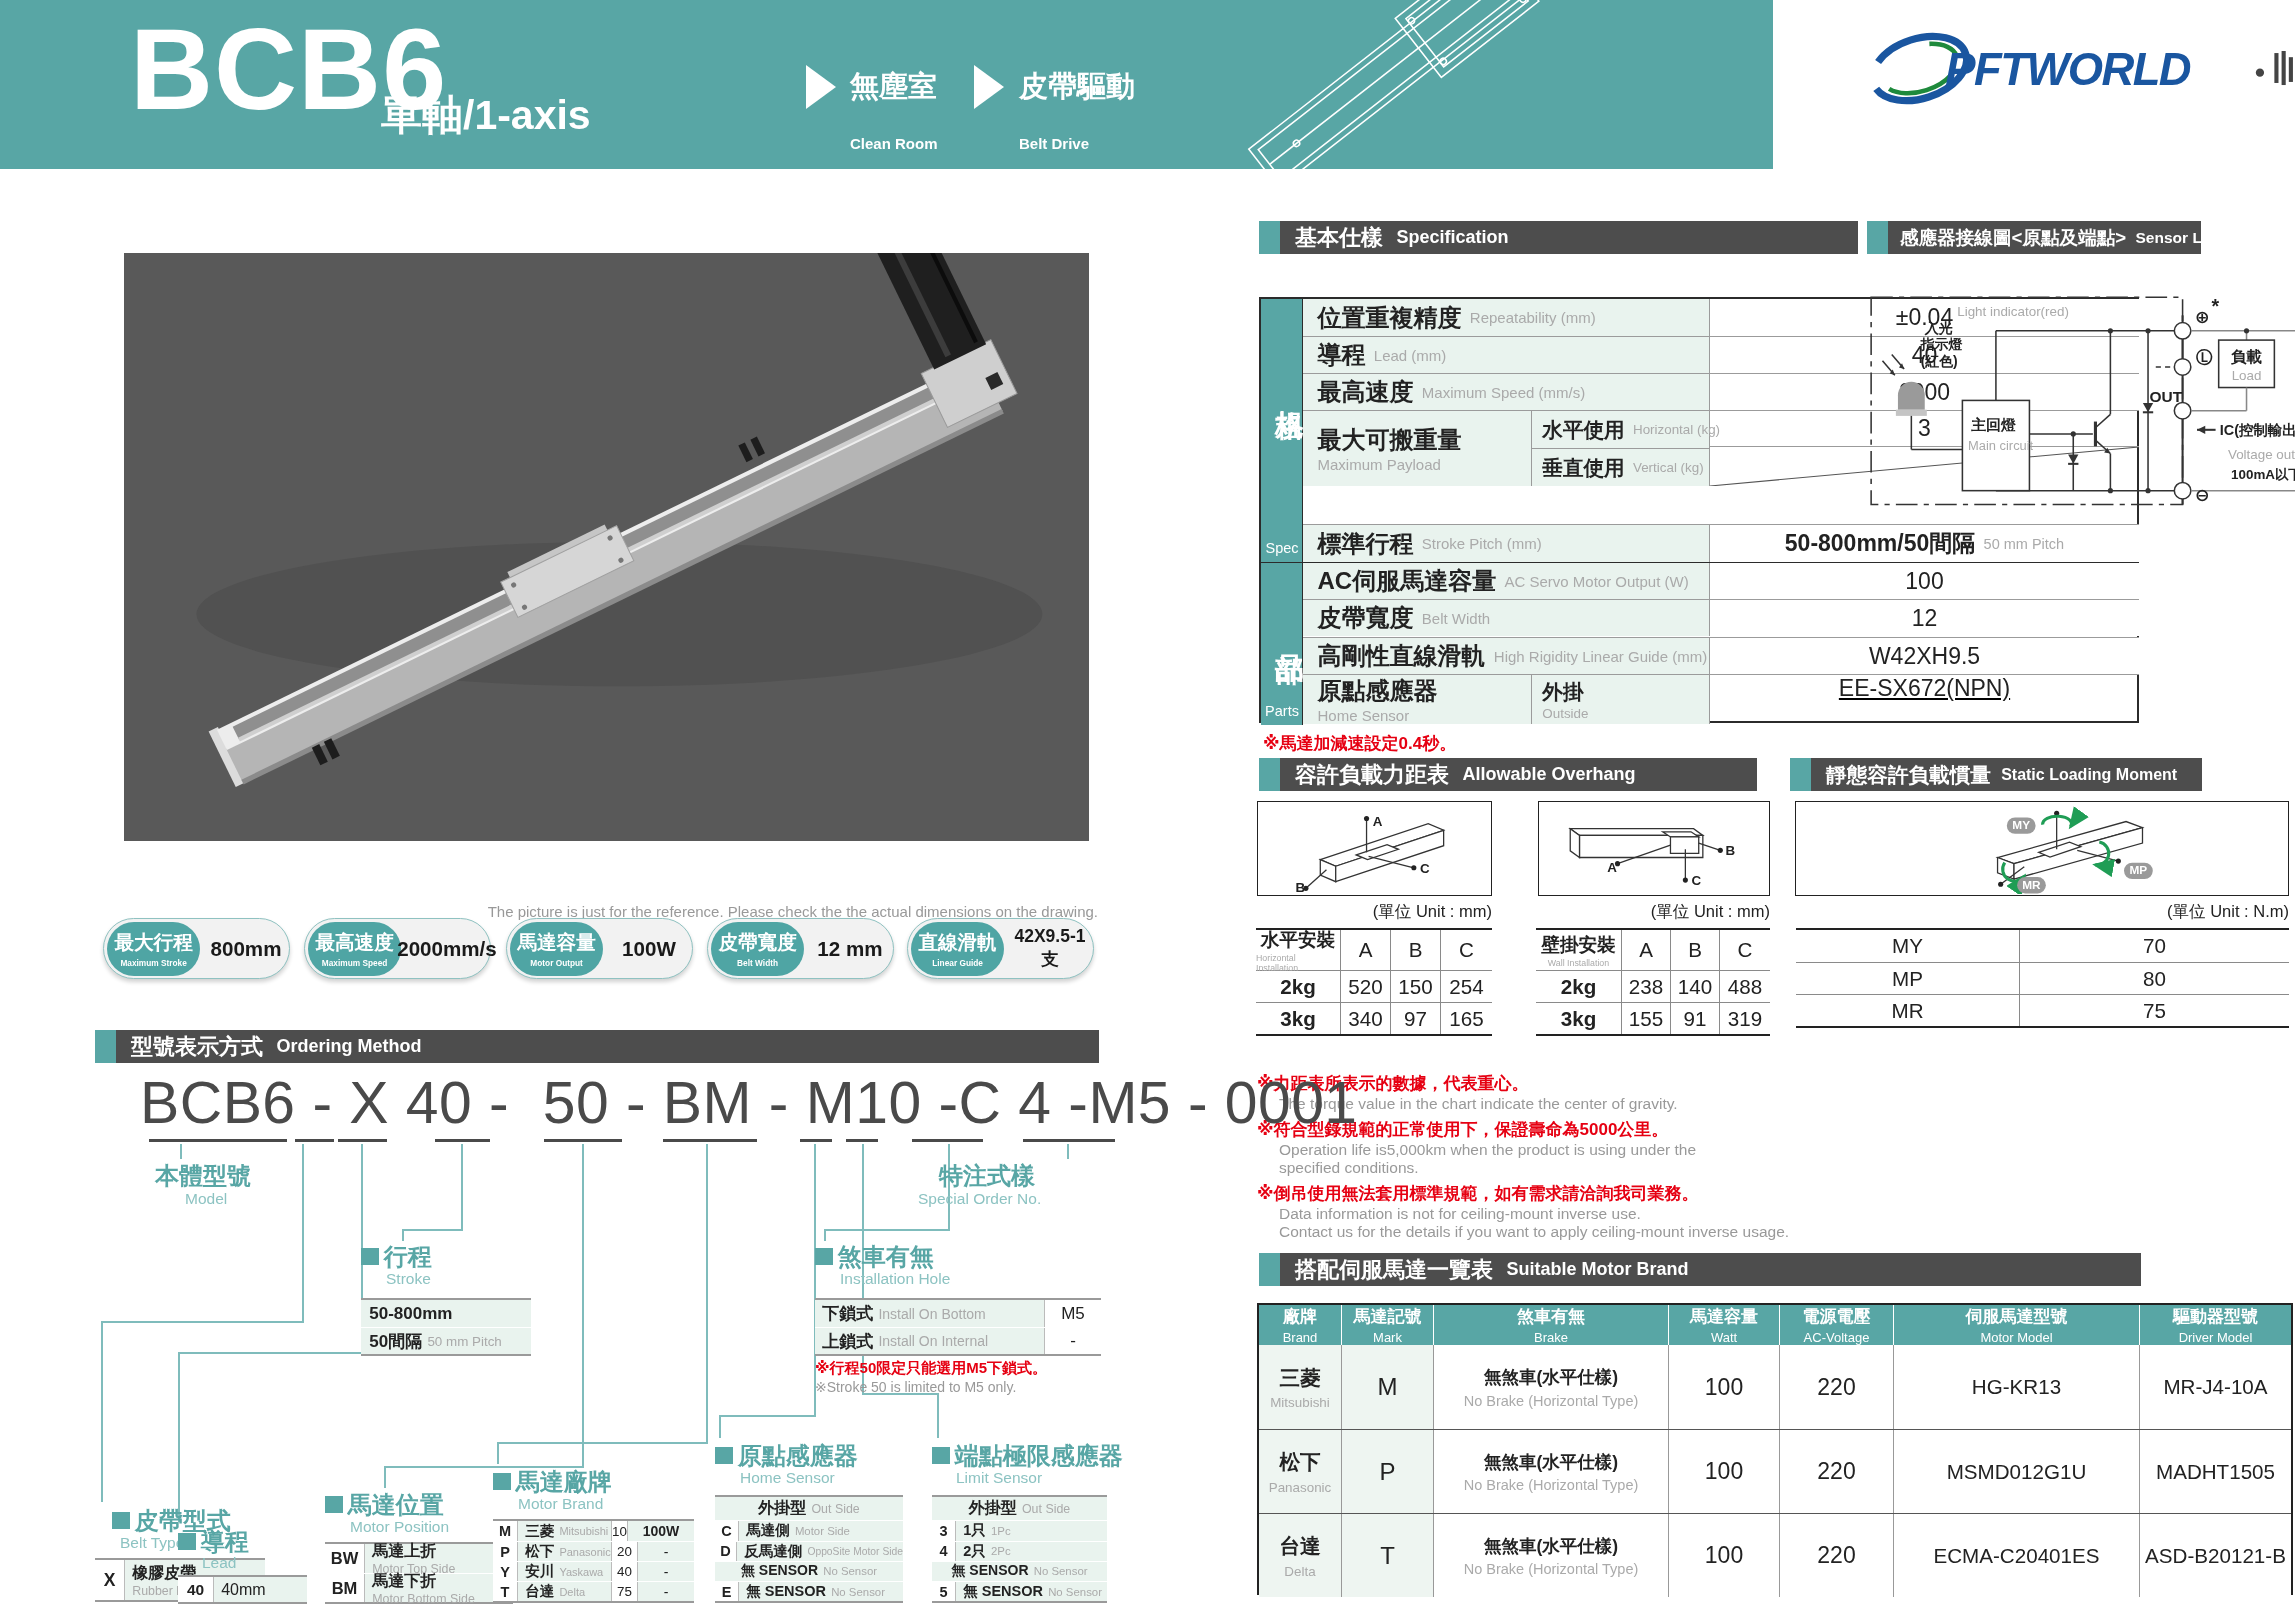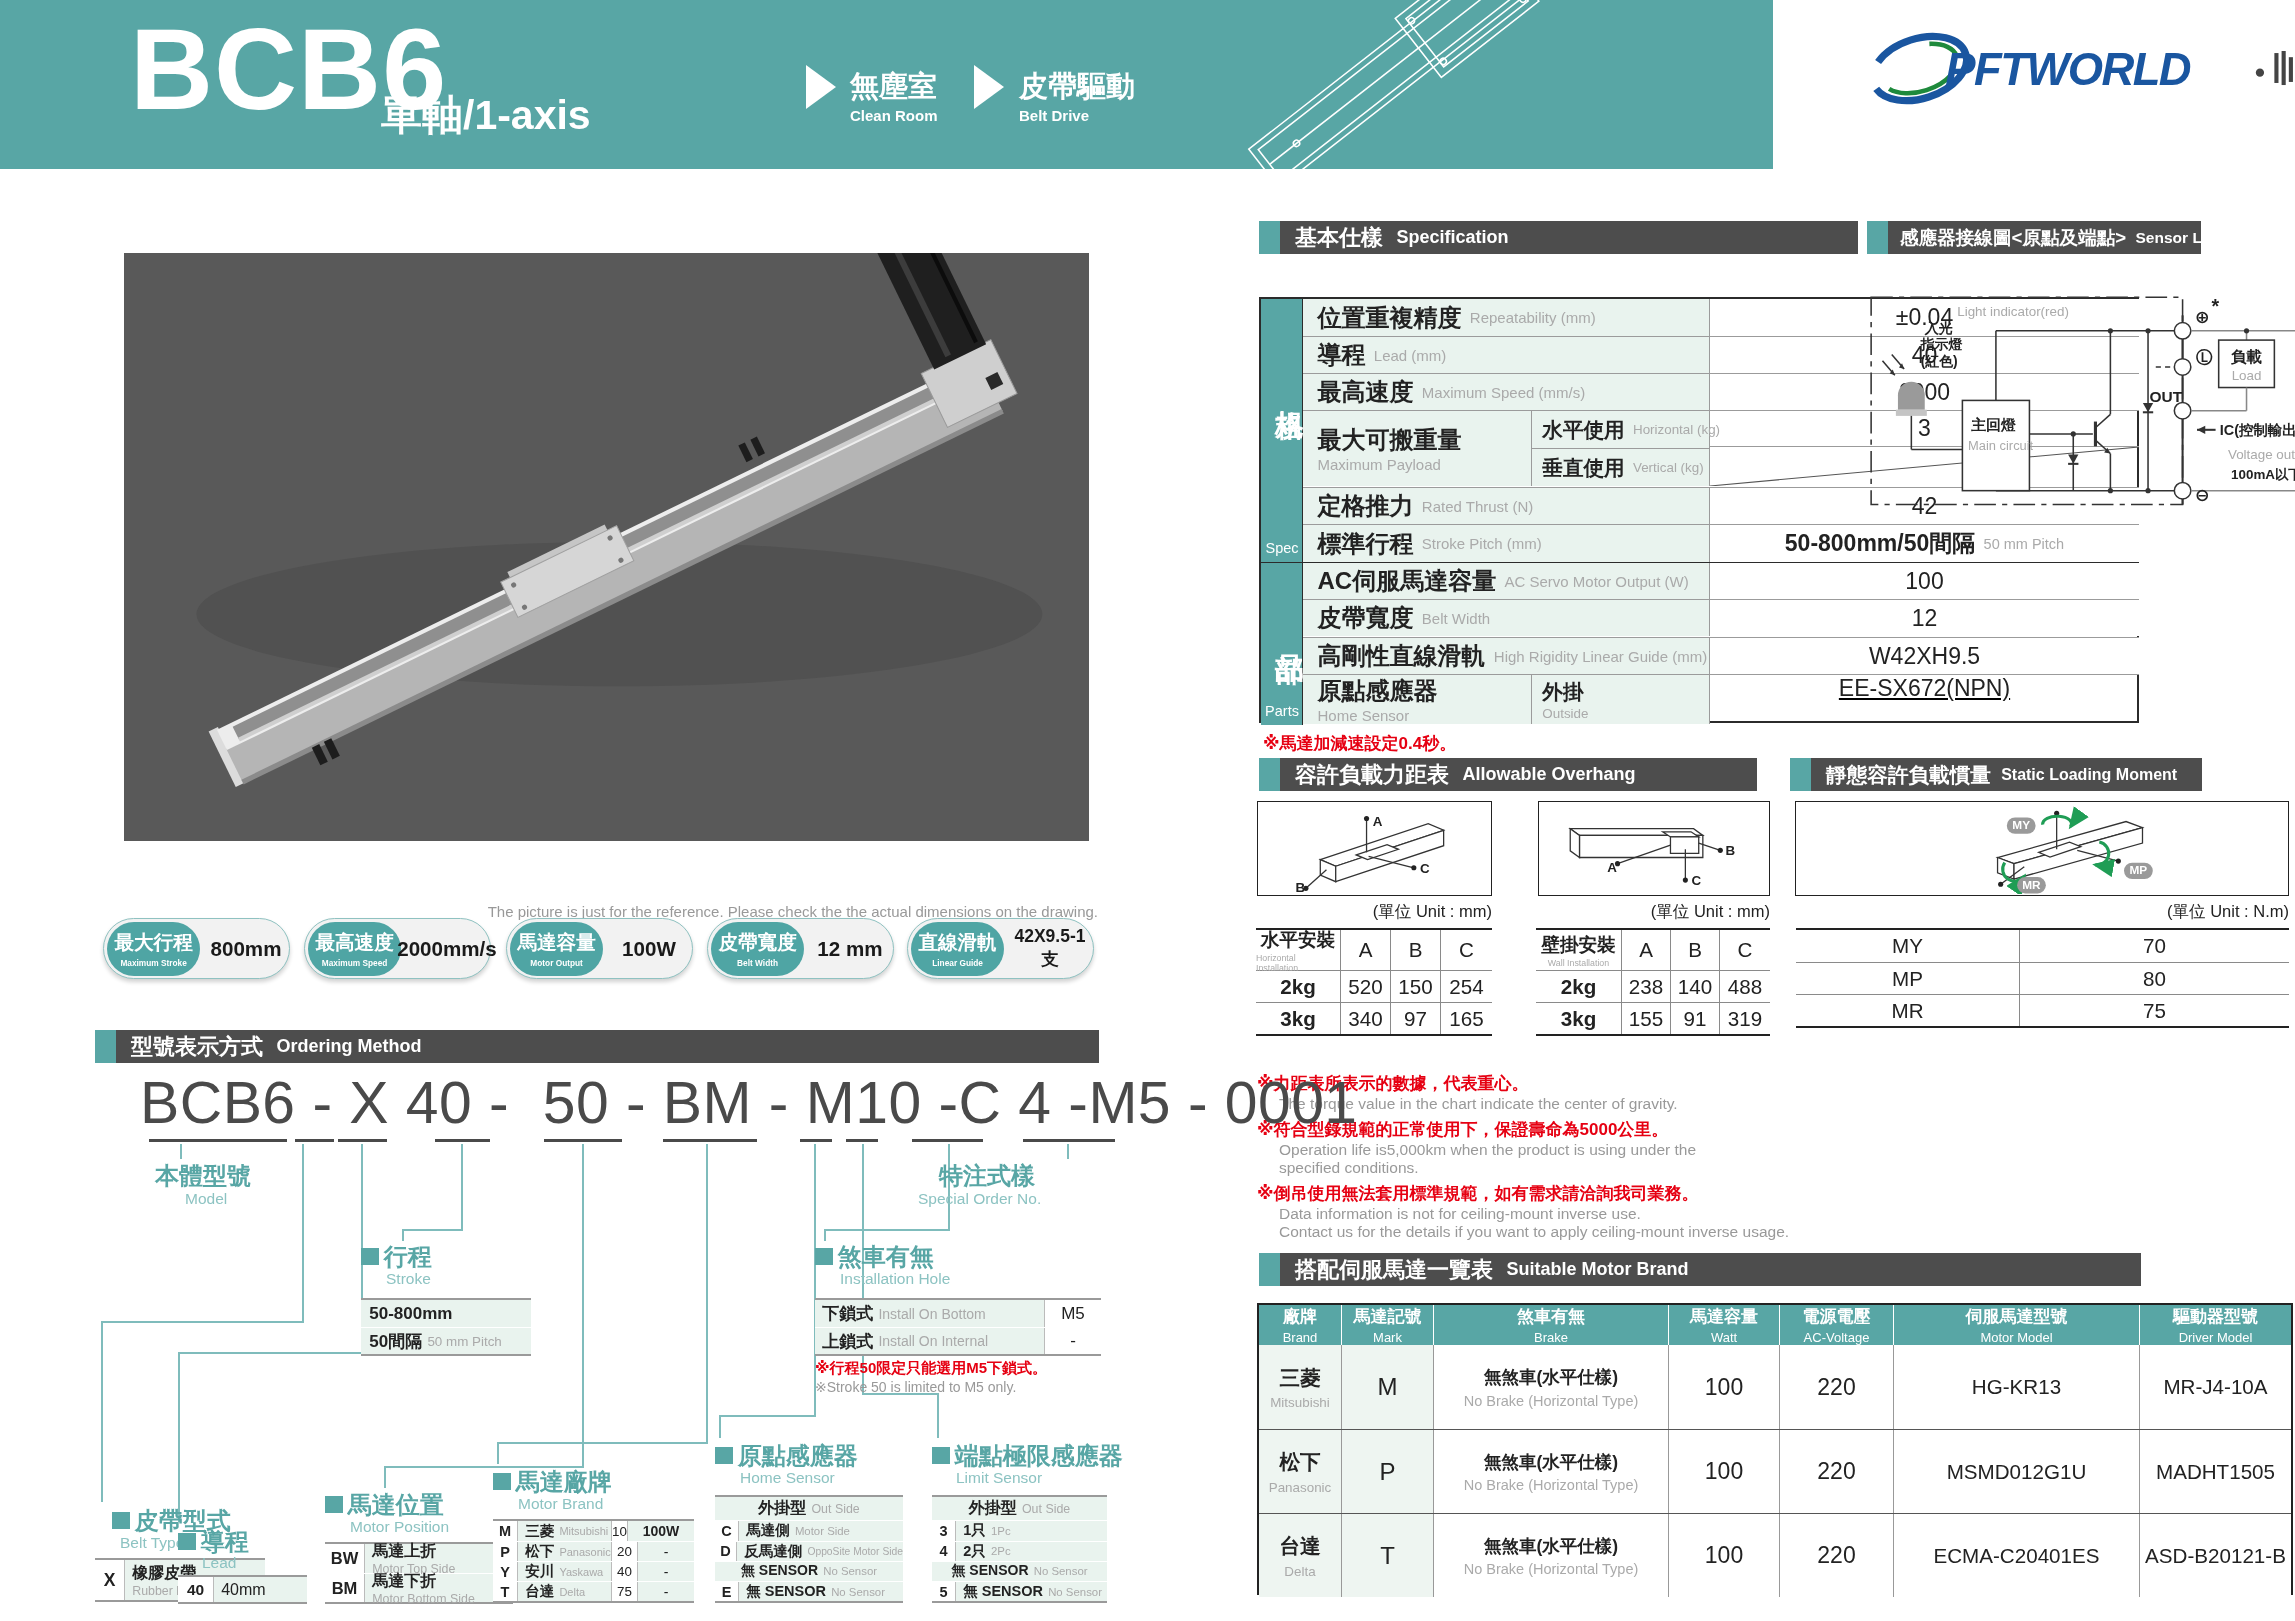--- a/index.html
+++ b/index.html
@@ -6,21 +6,21 @@
   body { background:#ffffff; font-family:"Liberation Sans","DejaVu Sans",sans-serif; }
   .page { position:relative; width:2295px; height:1622px; background:#fff; overflow:hidden; }
   .abs { position:absolute; }
 
   
   .band { position:absolute; left:0; top:0; width:1773px; height:169px; background:#58a6a5; overflow:hidden; }
   .brand-model { position:absolute; left:130px; top:3.1px; font-size:115px; font-weight:bold; color:#fff; letter-spacing:1px; }
   .brand-axis { position:absolute; left:381px; top:88px; font-size:41px; font-weight:bold; color:#fff; }
   .feat-arrow { position:absolute; width:0; height:0; border-left:30px solid #fff; border-top:22px solid transparent; border-bottom:22px solid transparent; }
   .feat-cjk { position:absolute; font-size:29px; font-weight:bold; color:#fff; }
-  .feat-en { position:absolute; font-size:15px; font-weight:bold; color:#fff; }
+  .feat-en { position:absolute; font-size:15px; font-weight:bold; color:#fff;margin-top:28px; }
   .logo-wrap { position:absolute; left:1868px; top:20.6px; width:427px; height:93px; }
 
   
   .secbar { position:absolute; height:33px; background:#4d4d4d; display:flex; align-items:center; }
   .secbar .acc { width:20.6px; height:33px; background:#58a6a5; flex:0 0 auto; }
   .secbar .t-cjk { color:#fff; font-weight:bold; font-size:22px; margin-left:15.5px; white-space:nowrap; }
   .secbar .t-en { color:#fff; font-weight:bold; font-size:18px; margin-left:13.4px; white-space:nowrap; }
 
   
   .prod { position:absolute; left:124px; top:253px; width:965px; height:588px; background:#595959; }
@@ -277,29 +277,20 @@
       <div style="flex:1; display:flex; flex-direction:column;">
         <div style="flex:1; display:flex; align-items:center; justify-content:center; border-bottom:1px solid #9b9b9b;">
           <span class="val-txt">3</span>
         </div>
         <div style="flex:1; position:relative;">
           <svg width="100%" height="100%" viewBox="0 0 835 72" preserveAspectRatio="none">
               <line x1="0" y1="72" x2="835" y2="0" stroke="#555" stroke-width="2"></line>
             </svg>
         </div>
       </div>
-    </div>
-    <div class="srow" style="top:188px; height:37px;">
-      <div class="s-label">
-          <span class="cjk-lg">定格推力</span>
-          <span class="en-sm">Rated Thrust (N)</span>
-        </div>
-      <div class="s-val">
-          <span class="val-txt">42</span>
-        </div>
     </div>
     <div class="srow" style="top:225px; height:38px;">
       <div class="s-label">
           <span class="cjk-lg">標準行程</span>
           <span class="en-sm">Stroke Pitch (mm)</span>
         </div>
       <div class="s-val">
           <span class="val-txt" style="font-weight:bold;">50-800mm/50間隔</span>
           <span class="en-sm" style="font-size:14.5px;">50 mm Pitch</span>
         </div>

